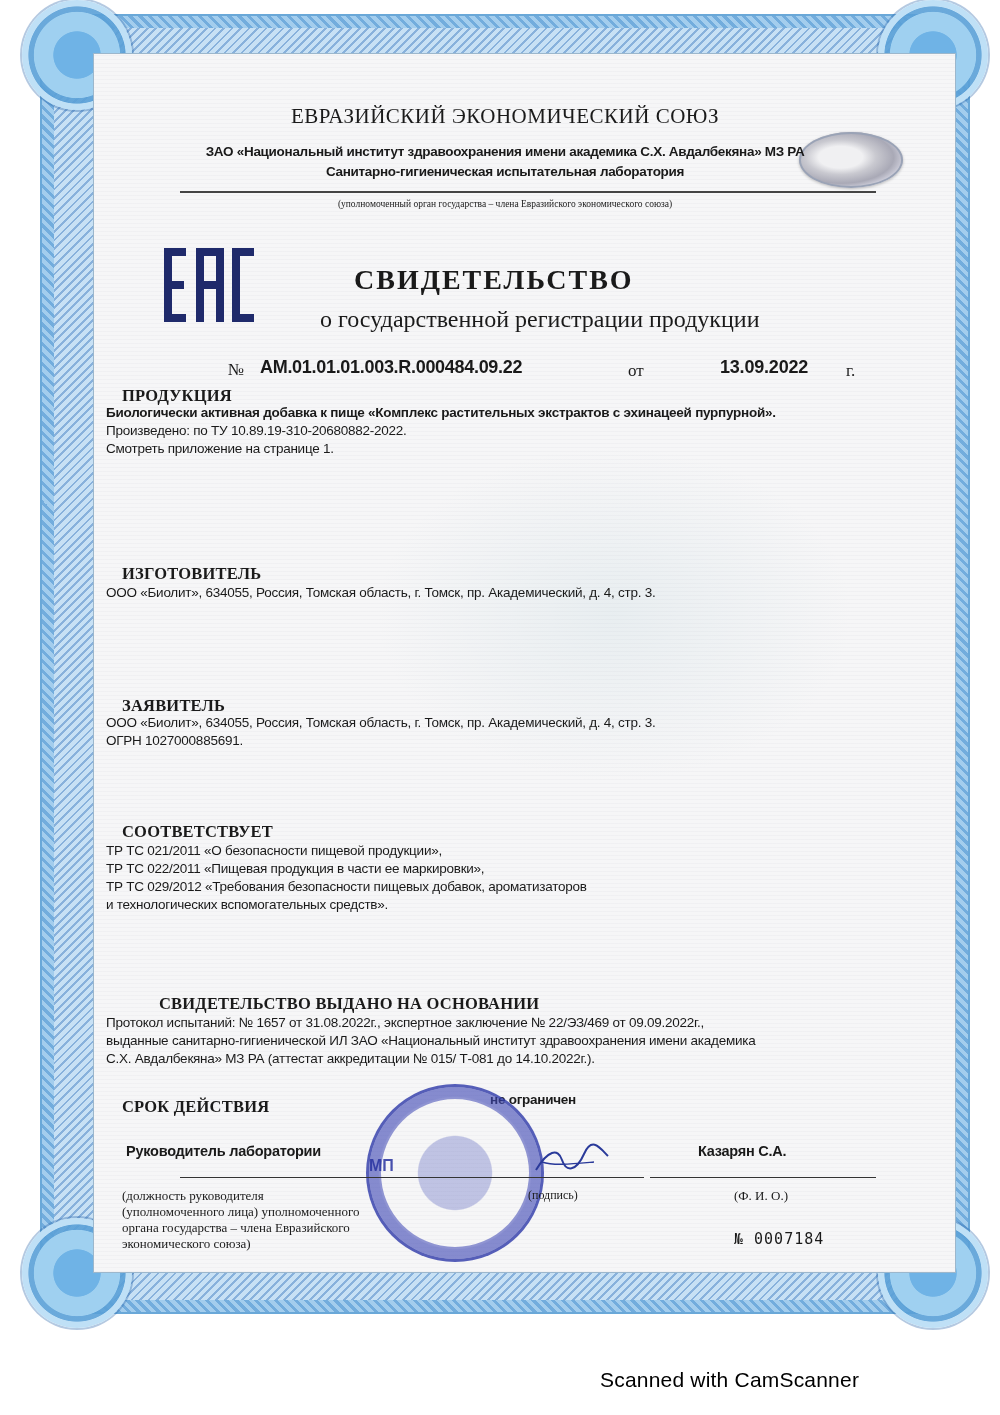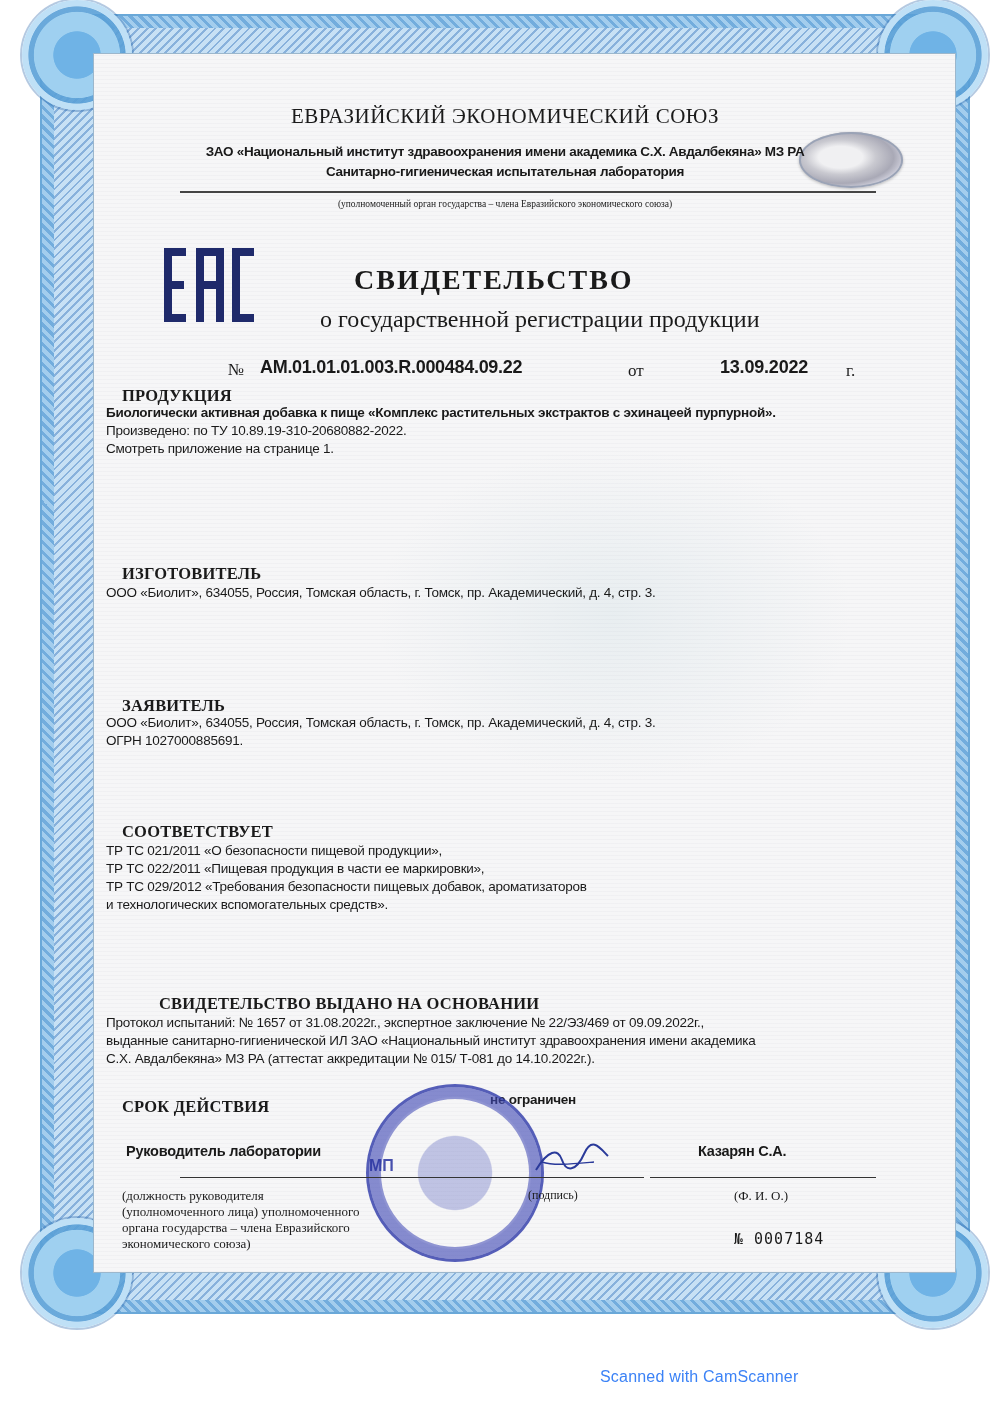--- a/index.html
+++ b/index.html
@@ -58,21 +58,21 @@
   .body-t { font-size:13.5px; line-height:18px; letter-spacing:-0.25px; }
   .bold { font-weight:bold; }
 
   .stamp { left:272px; top:1030px; width:172px; height:172px; border-radius:50%;
     border:3px solid rgba(50,60,170,0.8);
     box-shadow: inset 0 0 0 10px rgba(255,255,255,0), inset 0 0 0 12px rgba(60,70,180,0.55);
     background: radial-gradient(circle, rgba(90,100,190,0.35) 0 30%, rgba(255,255,255,0) 31% 62%, rgba(90,100,190,0.15) 63% 100%);
   }
   .sig-line { left:86px; width:464px; top:1123px; border-top:1.5px solid #333; }
   .fio-line { left:556px; width:226px; top:1123px; border-top:1.5px solid #333; }
-  .cam { left:600px; top:1368px; font-size:16px; color:#3b82f6; letter-spacing:0.2px; }
+  .cam { left:600px; top:1368px; font-size:21px; color:#000000; letter-spacing:0.2px; }
 </style>
 </head>
 <body>
 
 <div class="sheet">
   <div class="border-outer"></div>
   <div class="border-wave"></div>
   <div class="corner c-tl"></div>
   <div class="corner c-tr"></div>
   <div class="corner c-bl"></div>

